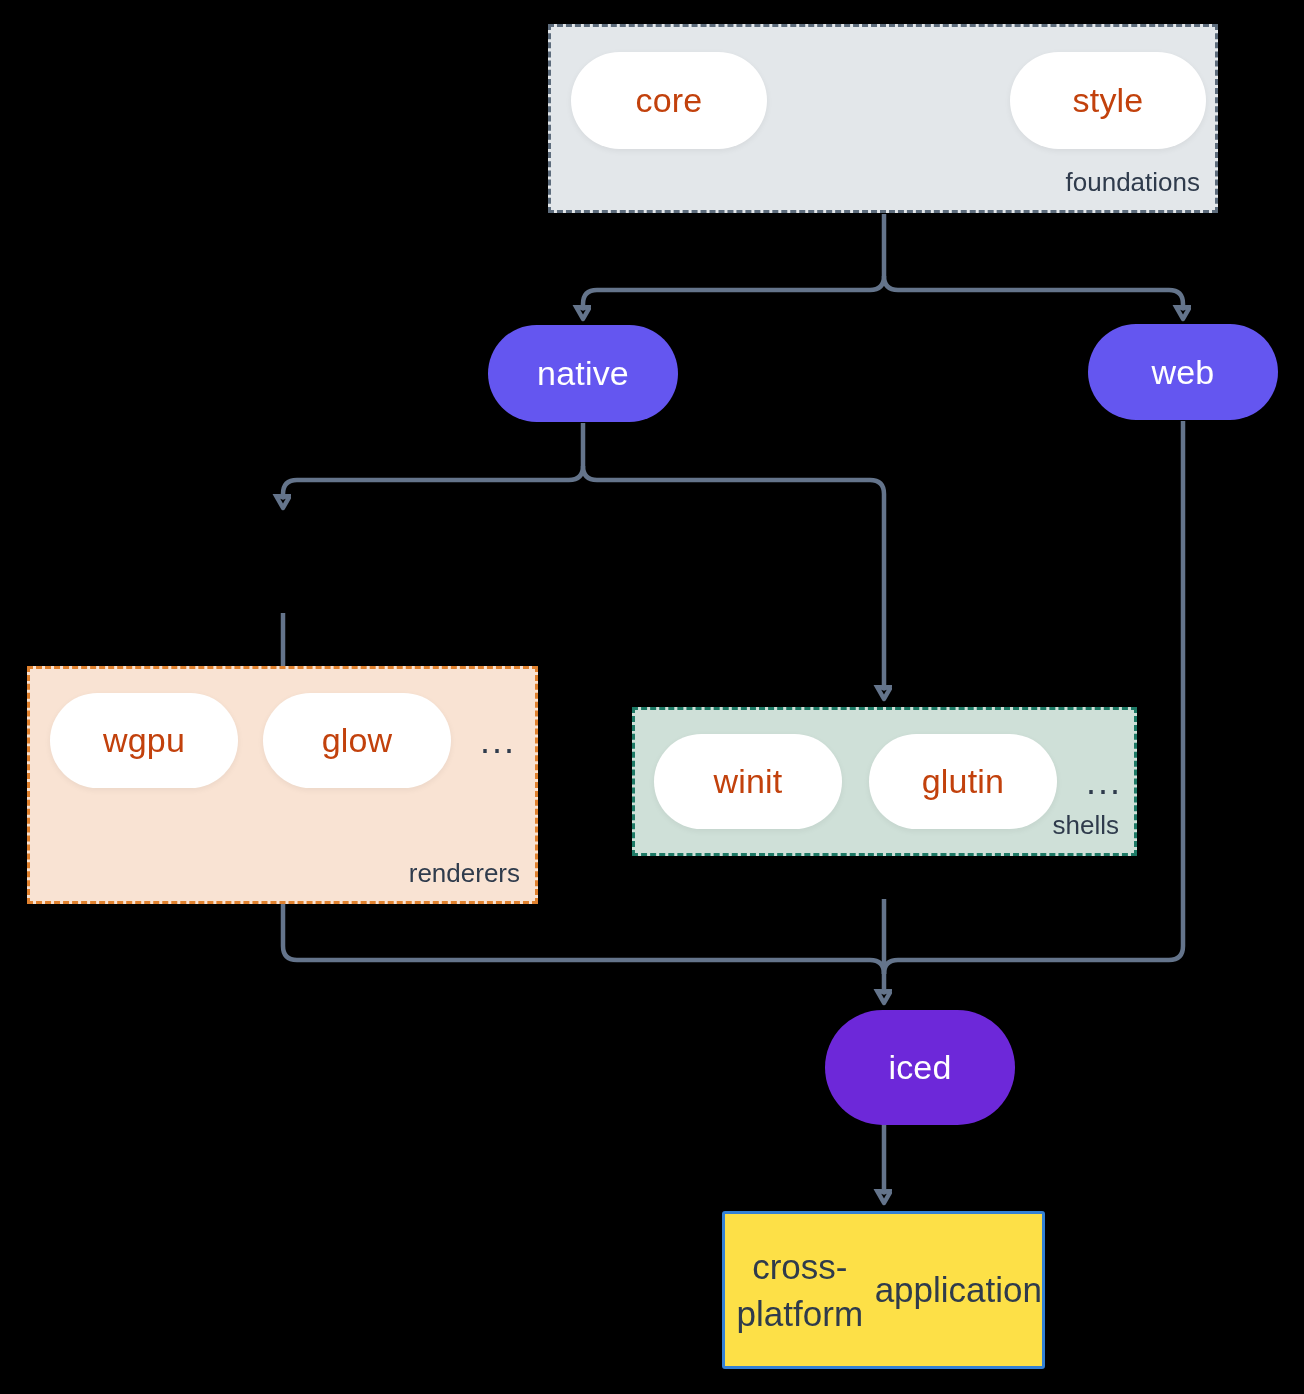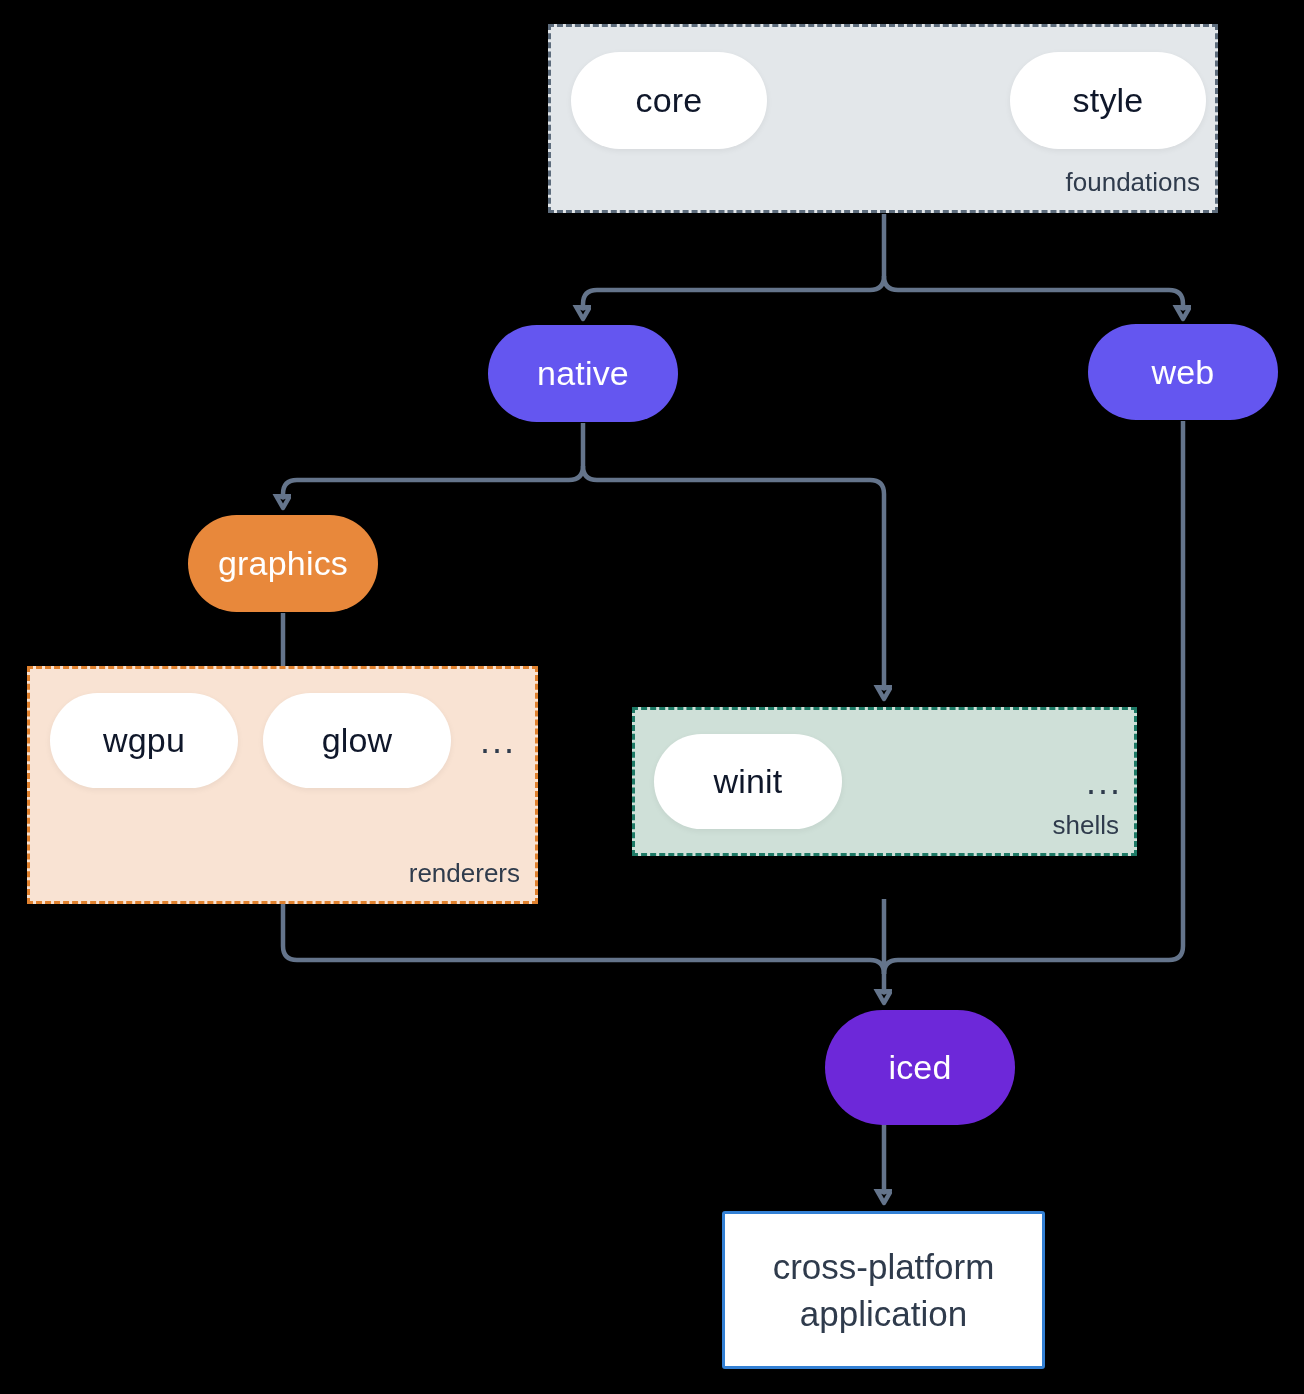--- a/index.html
+++ b/index.html
@@ -19,21 +19,21 @@
     position: absolute;
     z-index: 2;
     display: flex;
     align-items: center;
     justify-content: center;
     border-radius: 999px;
     font-size: 34px;
     letter-spacing: 0.2px;
   }
   .pill.colored { color: #ffffff; }
-  .pill.white   { background: #ffffff; color: #0f172a; box-shadow: 0 2px 6px rgba(0,0,0,0.06); }
+  .pill.white   { background: #ffffff; color: #c2410c; box-shadow: 0 2px 6px rgba(0,0,0,0.06); }
 
   .pill-native   { left: 488px;  top: 325px;  width: 190px; height: 97px; background: #6456f0; }
   .pill-web      { left: 1088px; top: 324px;  width: 190px; height: 96px; background: #6456f0; }
   .pill-graphics { left: 188px;  top: 515px;  width: 190px; height: 97px; background: #e8883b; }
   .pill-iced     { left: 825px;  top: 1010px; width: 190px; height: 115px; background: #6d28d9; }
 
   
   .group { position: absolute; z-index: 1; border: 3px dashed; box-sizing: border-box; }
   .group-foundations { left: 548px; top: 24px;  width: 670px; height: 189px; background: #e3e7ea; border-color: #5d6c7c; }
   .group-renderers   { left: 27px;  top: 666px; width: 511px; height: 238px; background: #f9e3d3; border-color: #e0812e; }
@@ -60,24 +60,24 @@
     position: absolute;
     right: 15px; bottom: 12px;
     font-size: 26px; color: #2f3b4c;
   }
 
   
   .app-box {
     position: absolute; z-index: 1;
     left: 722px; top: 1211px; width: 323px; height: 158px;
     box-sizing: border-box;
-    background: #ffffff;
+    background: #fde047;
     border: 3px solid #3380d4;
     border-radius: 3px;
-    display: flex; flex-direction: column;
+    display: flex; 
     align-items: center; justify-content: center;
     color: #2f3b4c; font-size: 35px; line-height: 1.35;
     text-align: center;
   }
 </style>
 </head>
 <body>
 
 <div class="canvas">
 
@@ -105,31 +105,31 @@
 
   <div class="group group-foundations">
     <div class="pill white inner-pill fp-0">core</div>
     <div class="pill white inner-pill fp-2">style</div>
     <div class="group-label">foundations</div>
   </div>
 
   <div class="pill colored pill-web">web</div>
   <div class="pill colored pill-native">native</div>
 
-  <div class="pill colored pill-graphics">graphics</div>
 
   <div class="group group-renderers">
     <div class="pill white inner-pill rp-0">wgpu</div>
     <div class="pill white inner-pill rp-1">glow</div>
     <div class="ellipsis">...</div>
     <div class="group-label">renderers</div>
   </div>
 
   <div class="group group-shells">
     <div class="pill white inner-pill sp-0">winit</div>
+    <div class="pill white inner-pill sp-1">glutin</div>
     <div class="ellipsis">...</div>
     <div class="group-label">shells</div>
   </div>
 
   <div class="pill colored pill-iced">iced</div>
 
   <div class="app-box">
     <span>cross-platform</span>
     <span>application</span>
   </div>

